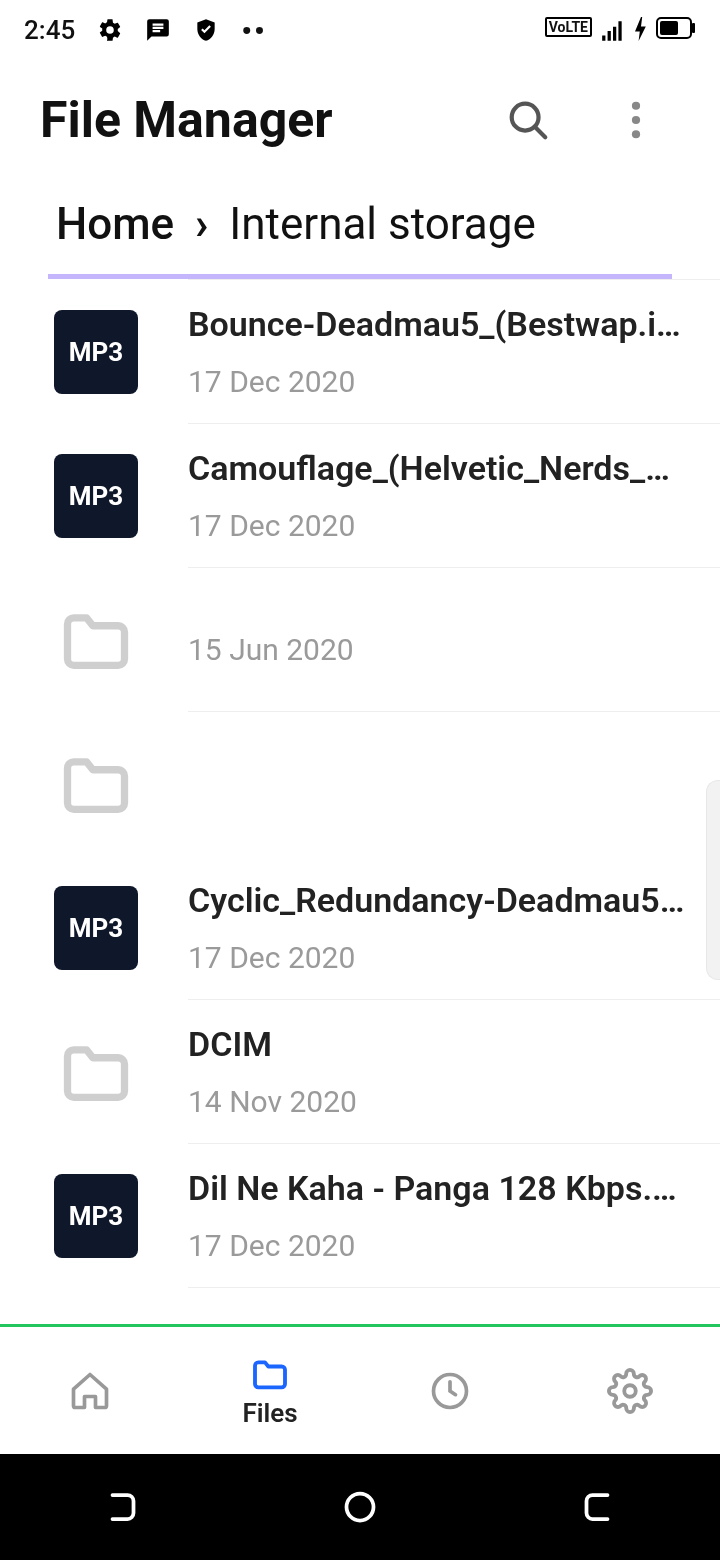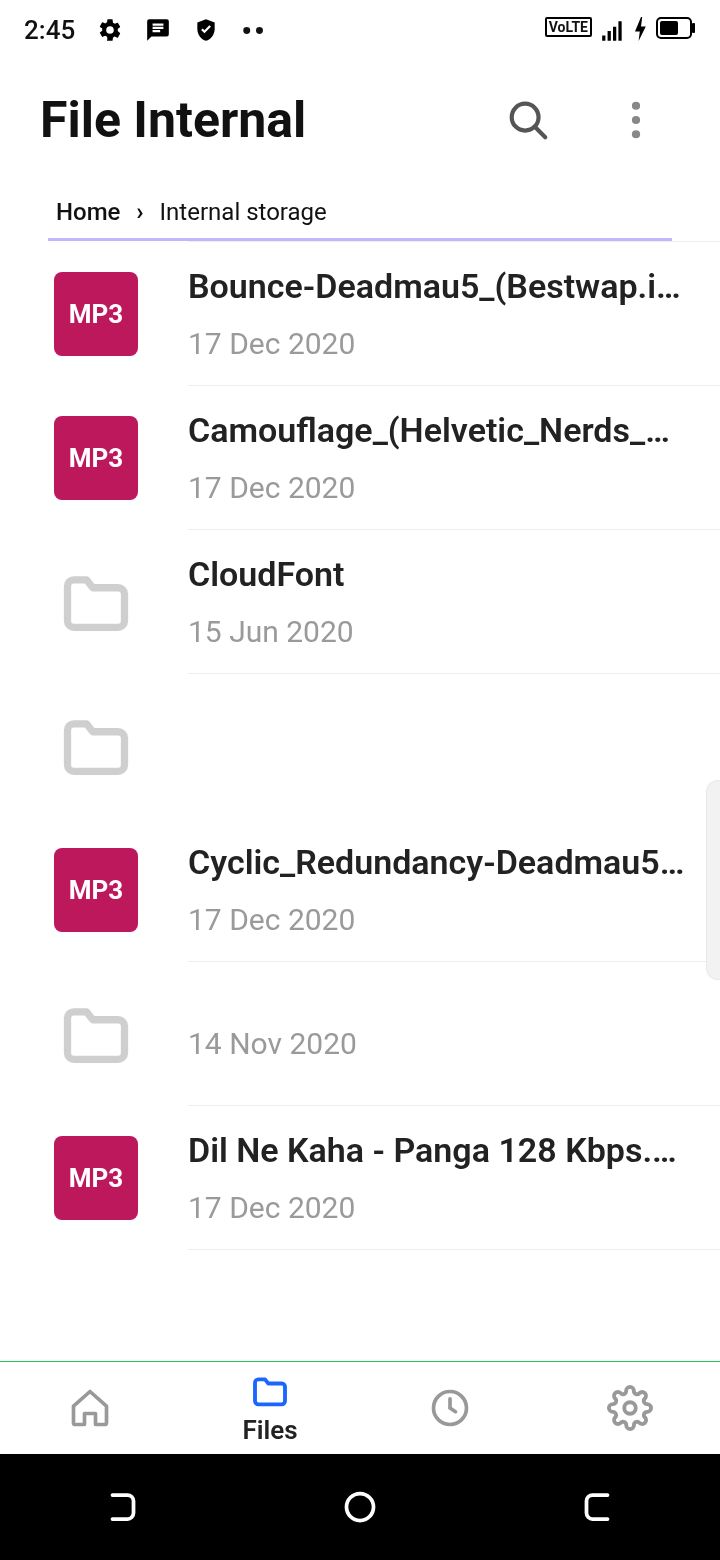--- a/index.html
+++ b/index.html
@@ -12,38 +12,38 @@
   .status-right { display: flex; align-items: flex-start; gap: 8px; }
   .status-ic { display: inline-flex; align-items: center; justify-content: center; }
 
   
   .header { height: 120px; display: flex; align-items: center; padding: 0 40px; }
   .title { font-size: 50px; font-weight: 700; flex: 1; }
   .header-actions { display: flex; align-items: center; gap: 60px; padding-right: 20px; }
   .icon-btn { width: 48px; height: 48px; display:flex; align-items:center; justify-content:center; color:#444; }
 
   
-  .breadcrumb { padding: 18px 40px 12px 56px; font-size: 24px; border-bottom: 3px solid #c4b5fd; margin: 0 48px 0 48px; padding-left: 8px; padding-right: 0;}
+  .breadcrumb { padding: 18px 40px 24px 56px; font-size: 44px; border-bottom: 5px solid #c4b5fd; margin: 0 48px 0 48px; padding-left: 8px; padding-right: 0;}
   .crumb-home { font-weight: 500; color:#111; }
   .crumb-sep { margin: 0 10px; font-weight: 700; }
   .crumb-current { color:#111; }
 
   
   .list { flex: 1; overflow: hidden; padding-left: 54px; }
   .row { display: flex; align-items: center; height: 144px; }
   .thumb { width: 84px; height: 84px; border-radius: 8px; display:flex; align-items:center; justify-content:center; flex-shrink:0; }
-  .thumb.mp3 { background:#be185d; color:#fff; font-weight:700; font-size:26px; }
+  .thumb.mp3 { background:#0f172a; color:#fff; font-weight:700; font-size:26px; }
   .thumb.folder { color:#cfcfcf; }
   .info { flex:1; margin-left: 50px; height:100%; display:flex; flex-direction:column; justify-content:center; border-bottom:1px solid #eee; padding-right: 24px; overflow:hidden;}
   .name { font-size: 34px; font-weight: 600; white-space: nowrap; overflow: hidden; text-overflow: ellipsis; color:#222; }
   .date { font-size: 30px; color:#9a9a9a; margin-top: 20px; }
   .list-top-border { border-top:1px solid #eee; margin-left: 134px; }
 
   
-  .bottom-nav { height: 93px; display:flex; border-top:1px solid #22c55e; background:#fff;text-align:right;}
+  .bottom-nav { height: 130px; display:flex; border-top:3px solid #22c55e; background:#fff;text-align:right;}
   .nav-item { flex:1; display:flex; flex-direction:column; align-items:center; justify-content:center; gap:4px; color:#888;}
   .nav-item.active { color:#1a66ff; }
   .nav-label { font-size: 26px; font-weight:600; }
 
   
   .sys-nav { height: 106px; background:#000; display:flex; align-items:center; justify-content:space-around; }
   .sys-btn { color:#fff; width:60px; height:60px; display:flex; align-items:center; justify-content:center; }
 
   
   .side-handle { position:absolute; right:0; top:780px; width:14px; height:200px; background:#f2f2f2; border-top-left-radius:12px; border-bottom-left-radius:12px; border:1px solid #e8e8e8; border-right:none; }
@@ -89,21 +89,21 @@
         <svg width="40" height="22" viewBox="0 0 40 22" fill="none">
             <rect x="1" y="1" width="34" height="20" rx="4" stroke="#000" stroke-width="2"></rect>
             <rect x="36" y="6" width="3" height="10" rx="1" fill="#000"></rect>
             <rect x="4" y="4" width="18" height="14" rx="2" fill="#000"></rect>
           </svg>
       </span>
     </div>
   </div>
 
   <div class="header">
-    <div class="title">File Internal</div>
+    <div class="title">File Manager</div>
     <div class="header-actions">
       <div class="icon-btn">
         <svg width="46" height="46" viewBox="0 0 24 24" fill="none" stroke="#555" stroke-width="2.2" stroke-linecap="round">
             <circle cx="10.5" cy="10.5" r="7"></circle>
             <line x1="21" y1="21" x2="15.8" y2="15.8"></line>
           </svg>
       </div>
       <div class="icon-btn">
         <svg width="10" height="38" viewBox="0 0 6 24" fill="#888">
             <circle cx="3" cy="3" r="2.6"></circle>
@@ -139,21 +139,20 @@
       </div>
     </div>
 
     <div class="row">
       <div class="thumb folder">
         <svg width="76" height="76" viewBox="0 0 24 24" fill="none" stroke="#cfcfcf" stroke-width="2.3" stroke-linejoin="round">
             <path d="M3 7a2 2 0 0 1 2-2h4l2 2.5h8a2 2 0 0 1 2 2V18a2 2 0 0 1-2 2H5a2 2 0 0 1-2-2V7z"></path>
           </svg>
       </div>
       <div class="info">
-        <div class="name">CloudFont</div>
         <div class="date">15 Jun 2020</div>
       </div>
     </div>
 
     <div class="row">
       <div class="thumb folder">
         <svg width="76" height="76" viewBox="0 0 24 24" fill="none" stroke="#cfcfcf" stroke-width="2.3" stroke-linejoin="round">
             <path d="M3 7a2 2 0 0 1 2-2h4l2 2.5h8a2 2 0 0 1 2 2V18a2 2 0 0 1-2 2H5a2 2 0 0 1-2-2V7z"></path>
           </svg>
       </div>
@@ -167,20 +166,21 @@
       </div>
     </div>
 
     <div class="row">
       <div class="thumb folder">
         <svg width="76" height="76" viewBox="0 0 24 24" fill="none" stroke="#cfcfcf" stroke-width="2.3" stroke-linejoin="round">
             <path d="M3 7a2 2 0 0 1 2-2h4l2 2.5h8a2 2 0 0 1 2 2V18a2 2 0 0 1-2 2H5a2 2 0 0 1-2-2V7z"></path>
           </svg>
       </div>
       <div class="info">
+        <div class="name">DCIM</div>
         <div class="date">14 Nov 2020</div>
       </div>
     </div>
 
     <div class="row">
       <div class="thumb mp3">MP3</div>
       <div class="info">
         <div class="name">Dil Ne Kaha - Panga 128 Kbps.mp3</div>
         <div class="date">17 Dec 2020</div>
       </div>

